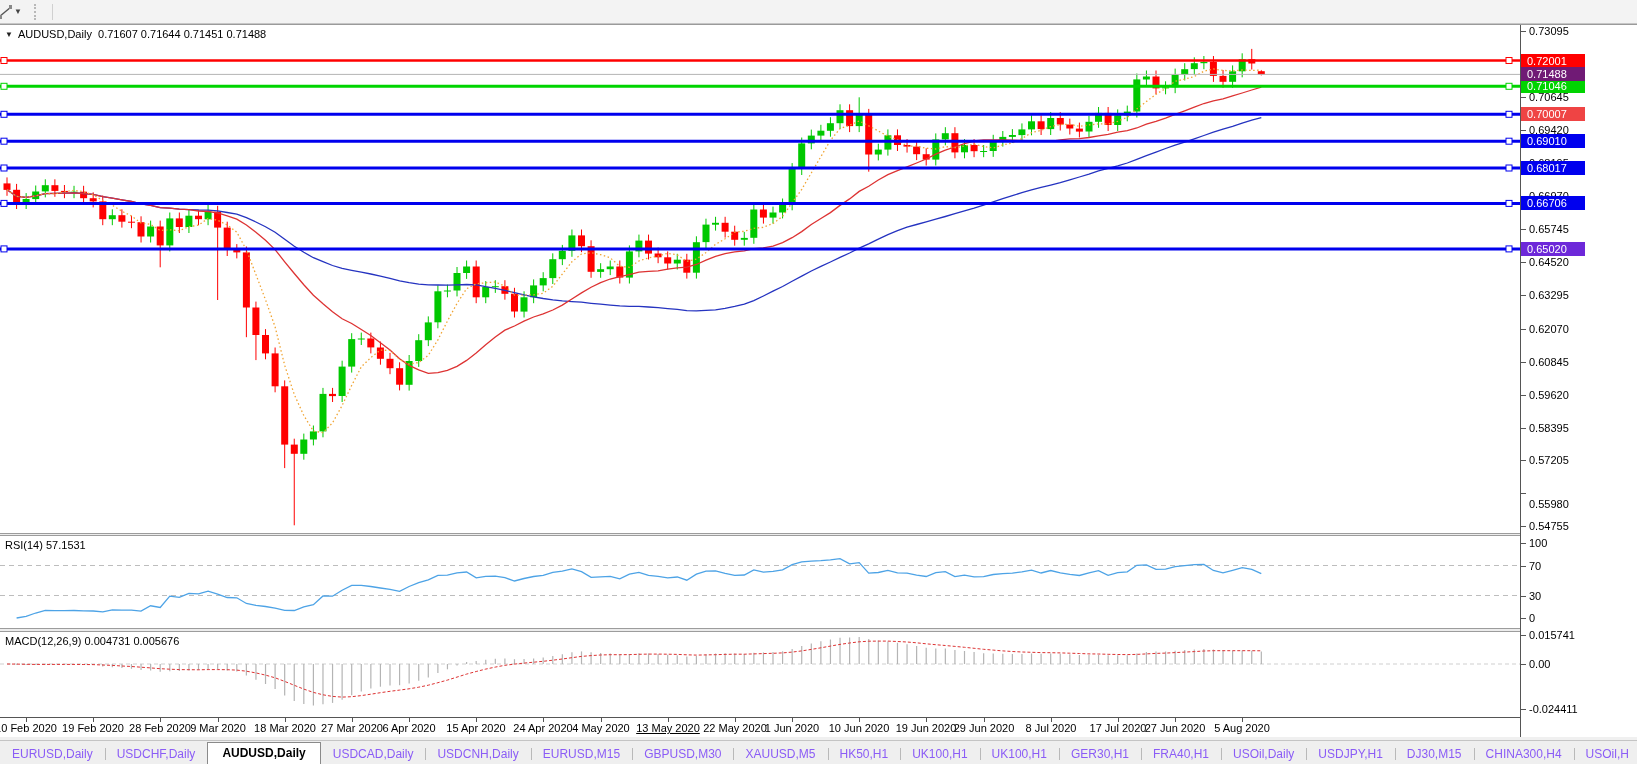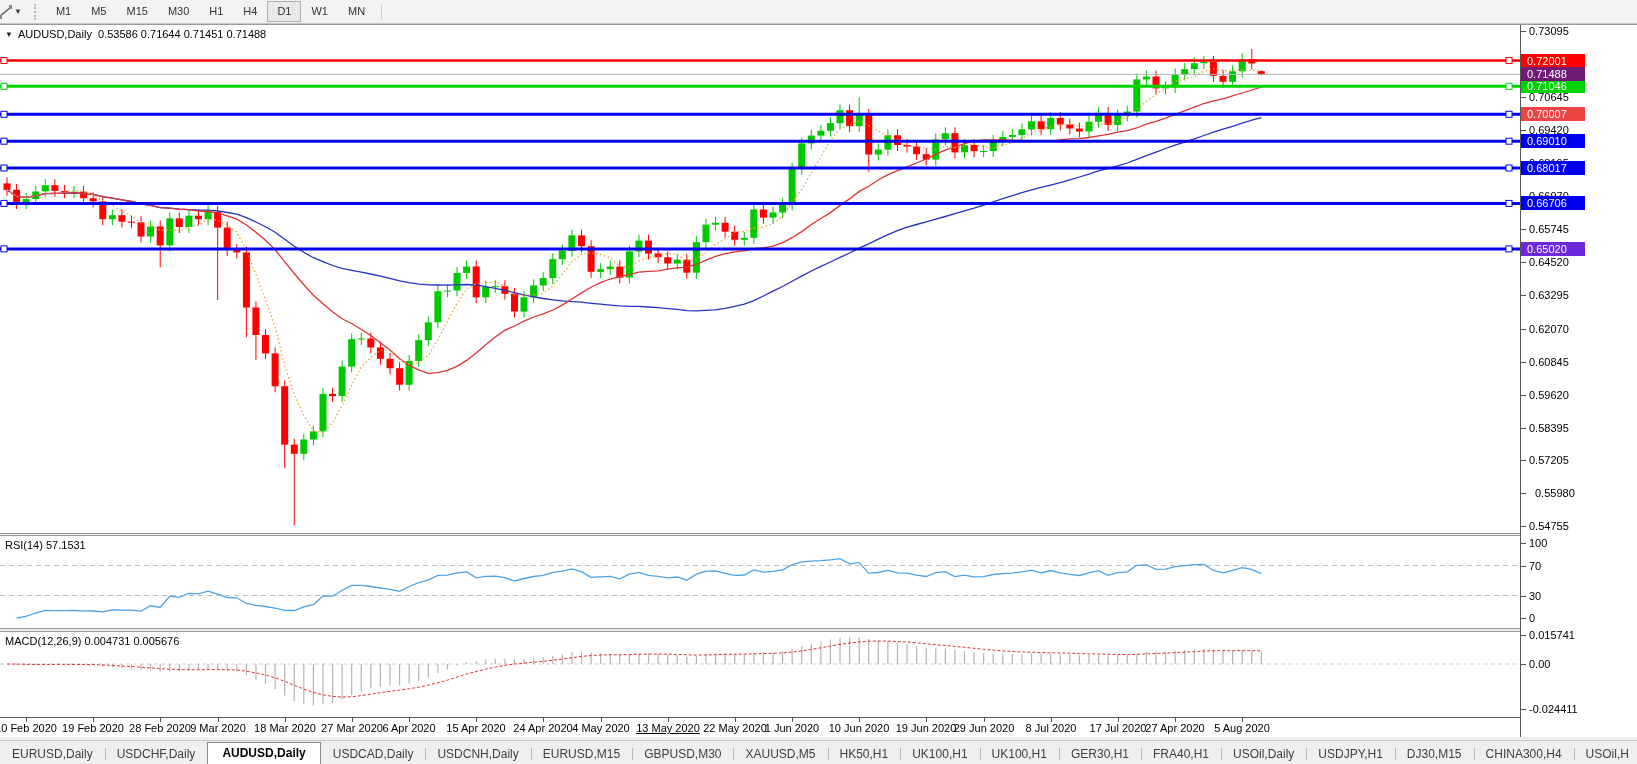--- a/index.html
+++ b/index.html
@@ -39,52 +39,41 @@
   .ptag{position:absolute;left:0;min-width:54px;padding:0 4px 0 6px;font-size:11px;line-height:14px;
     color:#fff;white-space:nowrap;}
   #date-axis{position:absolute;left:0;top:692px;width:1520px;height:20px;background:#fff;
     border-top:1px solid #555;cursor:ew-resize;}
   .dtick{position:absolute;top:4px;width:90px;margin-left:-45px;text-align:center;font-size:11px;color:#000;}
   .dmark{position:absolute;top:0;width:1px;height:4px;background:#555;}
   
   #statusgap{position:absolute;left:0;top:737px;width:1637px;height:3px;background:#f0f0f0;}
   #tabbar{position:absolute;left:0;top:740px;width:1637px;height:24px;background:#efefef;
     border-top:1px solid #c4c4c4;display:flex;align-items:flex-end;}
-  .tab{font-size:12px;color:#404040;padding:3px 12px 4px 12px;cursor:pointer;white-space:nowrap;position:relative;}
+  .tab{font-size:12px;color:#8b5cf6;padding:3px 12px 4px 12px;cursor:pointer;white-space:nowrap;position:relative;}
   .tab.divleft::before{content:"";position:absolute;left:0;top:4px;bottom:5px;width:1px;background:#b9b9b9;}
   .tab.active{background:#ffffff;border:1px solid #8a8a8a;border-bottom:none;color:#000;
     font-weight:bold;padding:3px 14px 5px 14px;margin-top:-1px;}
   svg{display:block;}
 </style>
 </head>
 <body>
 
 <div id="app">
 
   <div id="toolbar">
     <div class="tbicon">
       <svg width="16" height="16" viewBox="0 0 16 16">
         <line x1="1" y1="13" x2="13" y2="3" stroke="#555" stroke-width="1.4"></line>
         <rect x="0" y="11" width="4" height="4" fill="#888"></rect>
         <rect x="11" y="1" width="4" height="4" fill="#888"></rect>
       </svg>
     </div>
     <div class="tbarrow">▼</div>
     <div class="grip"></div>
-    <div id="tf-buttons" style="display:flex;">
-        <div class="tfbtn">M1</div>
-        <div class="tfbtn">M5</div>
-        <div class="tfbtn">M15</div>
-        <div class="tfbtn">M30</div>
-        <div class="tfbtn">H1</div>
-        <div class="tfbtn">H4</div>
-        <div class="tfbtn active">D1</div>
-        <div class="tfbtn">W1</div>
-        <div class="tfbtn">MN</div>
-      </div>
     <div class="vsep"></div>
   </div>
 
   <div id="chartwin">
     <div id="plot-main">
         <svg width="1520" height="508" viewBox="0 0 1520 508">
           <g>
             <line x1="7" y1="152.4" x2="7" y2="170.8" stroke="#ff0000" stroke-width="1"></line>
             <rect x="3.5" y="158.4" width="7" height="6.5" fill="#ff0000"></rect>
             <line x1="16.575" y1="158.9" x2="16.575" y2="184.0" stroke="#ff0000" stroke-width="1"></line>
@@ -523,21 +512,21 @@
             <line x1="1232.6" y1="32" x2="1232.6" y2="18.8" stroke="#b4b4b4" stroke-width="1.2"></line>
             <line x1="1242.175" y1="32" x2="1242.175" y2="18.5" stroke="#b4b4b4" stroke-width="1.2"></line>
             <line x1="1251.75" y1="32" x2="1251.75" y2="18.7" stroke="#b4b4b4" stroke-width="1.2"></line>
             <line x1="1261.3249999999998" y1="32" x2="1261.3249999999998" y2="19.6" stroke="#b4b4b4" stroke-width="1.2"></line>
           </g>
           <polyline points="7.0,32.0 16.6,32.1 26.1,32.3 35.7,32.4 45.3,32.4 54.9,32.4 64.4,32.4 74.0,32.4 83.6,32.5 93.2,32.6 102.8,33.0 112.3,33.4 121.9,34.0 131.5,34.5 141.0,35.2 150.6,35.9 160.2,36.7 169.8,37.2 179.3,37.6 188.9,37.7 198.5,37.8 208.1,37.6 217.6,37.6 227.2,37.7 236.8,38.1 246.4,39.2 255.9,40.9 265.5,43.1 275.1,45.8 284.7,49.4 294.3,53.3 303.8,57.1 313.4,60.4 323.0,62.8 332.5,64.4 342.1,65.1 351.7,64.7 361.3,63.6 370.8,62.2 380.4,60.7 390.0,59.3 399.6,58.1 409.1,56.8 418.7,55.2 428.3,53.2 437.9,50.7 447.4,48.1 457.0,45.1 466.6,42.1 476.2,39.5 485.7,37.1 495.3,35.1 504.9,33.3 514.5,32.1 524.0,31.1 533.6,30.2 543.2,29.3 552.8,28.2 562.3,27.0 571.9,25.7 581.5,24.4 591.1,23.6 600.6,23.0 610.2,22.7 619.8,22.7 629.4,22.6 638.9,22.3 648.5,22.1 658.1,22.1 667.7,22.2 677.3,22.4 686.8,22.8 696.4,23.1 706.0,22.9 715.5,22.7 725.1,22.4 734.7,22.2 744.3,22.2 753.8,21.9 763.4,21.6 773.0,21.3 782.6,20.9 792.1,20.1 801.7,18.9 811.3,17.4 820.9,15.8 830.4,14.1 840.0,12.4 849.6,11.0 859.2,9.8 868.7,9.2 878.3,9.1 887.9,9.1 897.5,9.5 907.0,10.0 916.6,10.8 926.2,11.8 935.8,12.7 945.3,13.5 954.9,14.4 964.5,15.3 974.1,16.3 983.6,17.3 993.2,18.1 1002.8,18.9 1012.4,19.5 1021.9,20.0 1031.5,20.3 1041.1,20.6 1050.7,20.7 1060.3,20.9 1069.8,21.2 1079.4,21.5 1089.0,21.9 1098.5,22.0 1108.1,22.3 1117.7,22.5 1127.3,22.6 1136.8,22.4 1146.4,21.9 1156.0,21.4 1165.6,21.1 1175.1,20.6 1184.7,20.1 1194.3,19.6 1203.9,19.0 1213.4,18.7 1223.0,18.7 1232.6,18.7 1242.2,18.7 1251.8,18.7 1261.3,18.8" fill="none" stroke="#dd3333" stroke-width="1" stroke-dasharray="3,2"></polyline>
         </svg>
       </div>
 
     <div id="title-main" class="pane-title">
-      <span class="menu-icon">▼</span><span>AUDUSD,Daily</span>&nbsp;&nbsp;<span>0.53586 0.71644 0.71451 0.71488</span>
+      <span class="menu-icon">▼</span><span>AUDUSD,Daily</span>&nbsp;&nbsp;<span>0.71607 0.71644 0.71451 0.71488</span>
     </div>
     <div id="title-rsi" class="pane-title">
       <span>RSI(14)</span>&nbsp;<span>57.1531</span>
     </div>
     <div id="title-macd" class="pane-title">
       <span>MACD(12,26,9)</span>&nbsp;<span>0.004731 0.005676</span>
     </div>
 
     <div id="date-axis">
         <div class="dmark" style="left: 26px;"></div>
@@ -570,21 +559,21 @@
         <div class="dtick" style="left: 859px;">10 Jun 2020</div>
         <div class="dmark" style="left: 926px;"></div>
         <div class="dtick" style="left: 926px;">19 Jun 2020</div>
         <div class="dmark" style="left: 984px;"></div>
         <div class="dtick" style="left: 984px;">29 Jun 2020</div>
         <div class="dmark" style="left: 1051px;"></div>
         <div class="dtick" style="left: 1051px;">8 Jul 2020</div>
         <div class="dmark" style="left: 1118px;"></div>
         <div class="dtick" style="left: 1118px;">17 Jul 2020</div>
         <div class="dmark" style="left: 1175px;"></div>
-        <div class="dtick" style="left: 1175px;">27 Apr 2020</div>
+        <div class="dtick" style="left: 1175px;">27 Jun 2020</div>
         <div class="dmark" style="left: 1242px;"></div>
         <div class="dtick" style="left: 1242px;">5 Aug 2020</div>
       </div>
     <div id="right-axis">
         <div class="ymark" style="top: 6px;"></div>
         <div class="ytick" style="top: 0px;">0.73095</div>
         <div class="ymark" style="top: 39px;"></div>
         <div class="ytick" style="top: 33px;">0.71870</div>
         <div class="ymark" style="top: 72px;"></div>
         <div class="ytick" style="top: 66px;">0.70645</div>
@@ -604,21 +593,21 @@
         <div class="ytick" style="top: 298px;">0.62070</div>
         <div class="ymark" style="top: 337px;"></div>
         <div class="ytick" style="top: 331px;">0.60845</div>
         <div class="ymark" style="top: 370px;"></div>
         <div class="ytick" style="top: 364px;">0.59620</div>
         <div class="ymark" style="top: 403px;"></div>
         <div class="ytick" style="top: 397px;">0.58395</div>
         <div class="ymark" style="top: 435px;"></div>
         <div class="ytick" style="top: 429px;">0.57205</div>
         <div class="ymark" style="top: 468px;"></div>
-        <div class="ytick" style="top: 462px; margin-left: 6px;">0.55980</div>
+        <div class="ytick" style="top: 473px;">0.55980</div>
         <div class="ymark" style="top: 501px;"></div>
         <div class="ytick" style="top: 495px;">0.54755</div>
         <div class="ymark" style="top: 518px;"></div>
         <div class="ytick" style="top: 512px;">100</div>
         <div class="ymark" style="top: 541px;"></div>
         <div class="ytick" style="top: 535px;">70</div>
         <div class="ymark" style="top: 571px;"></div>
         <div class="ytick" style="top: 565px;">30</div>
         <div class="ymark" style="top: 593px;"></div>
         <div class="ytick" style="top: 587px;">0</div>

